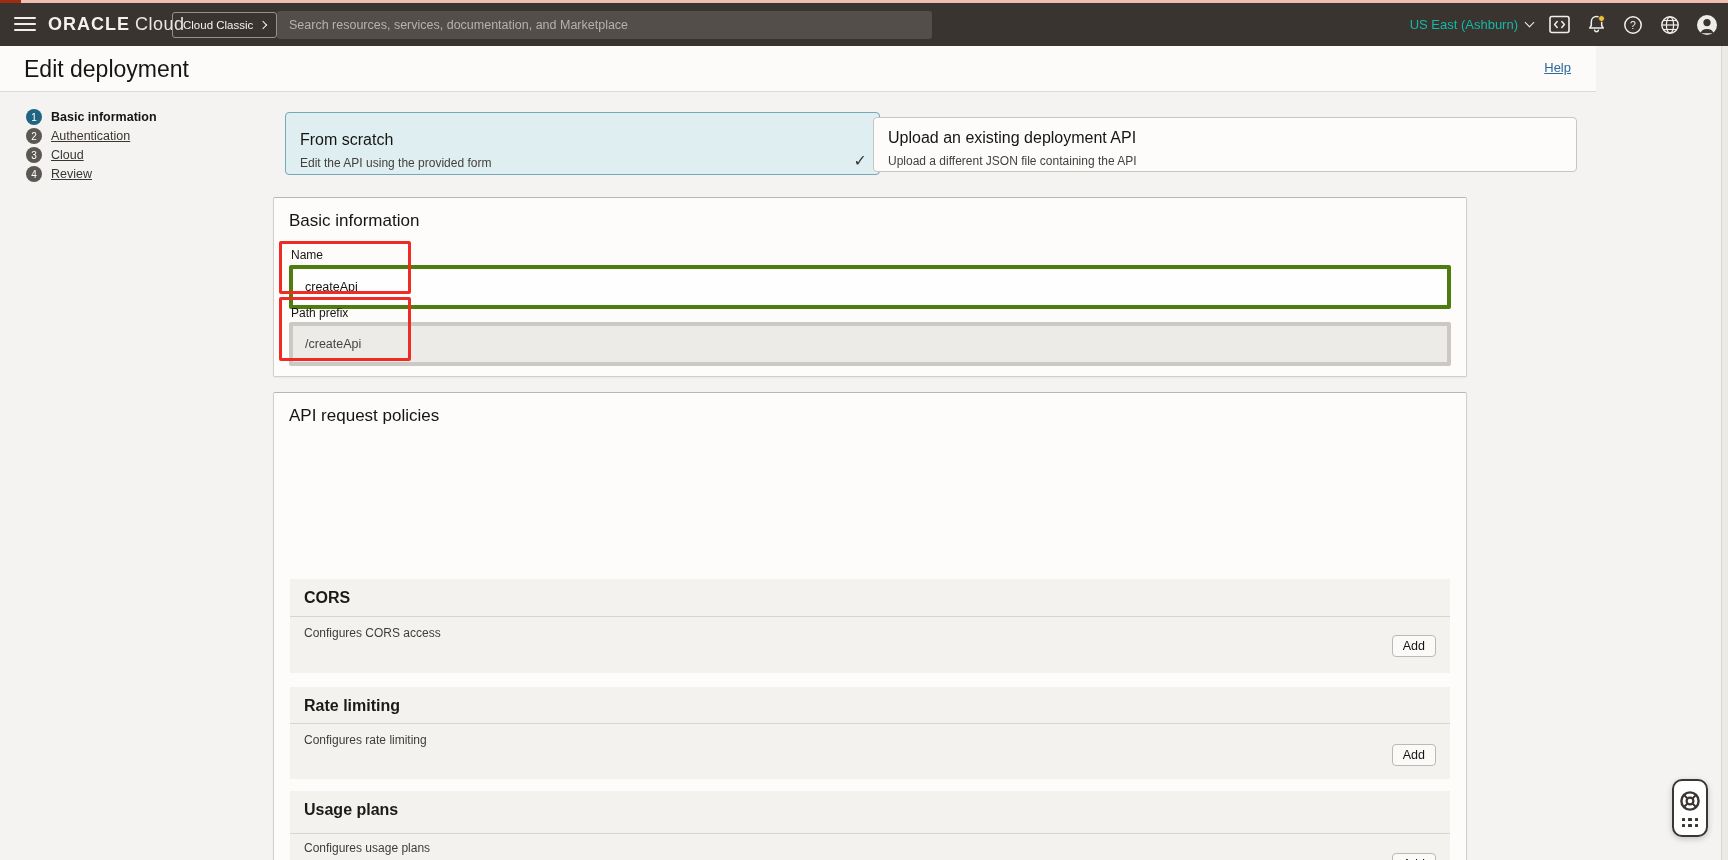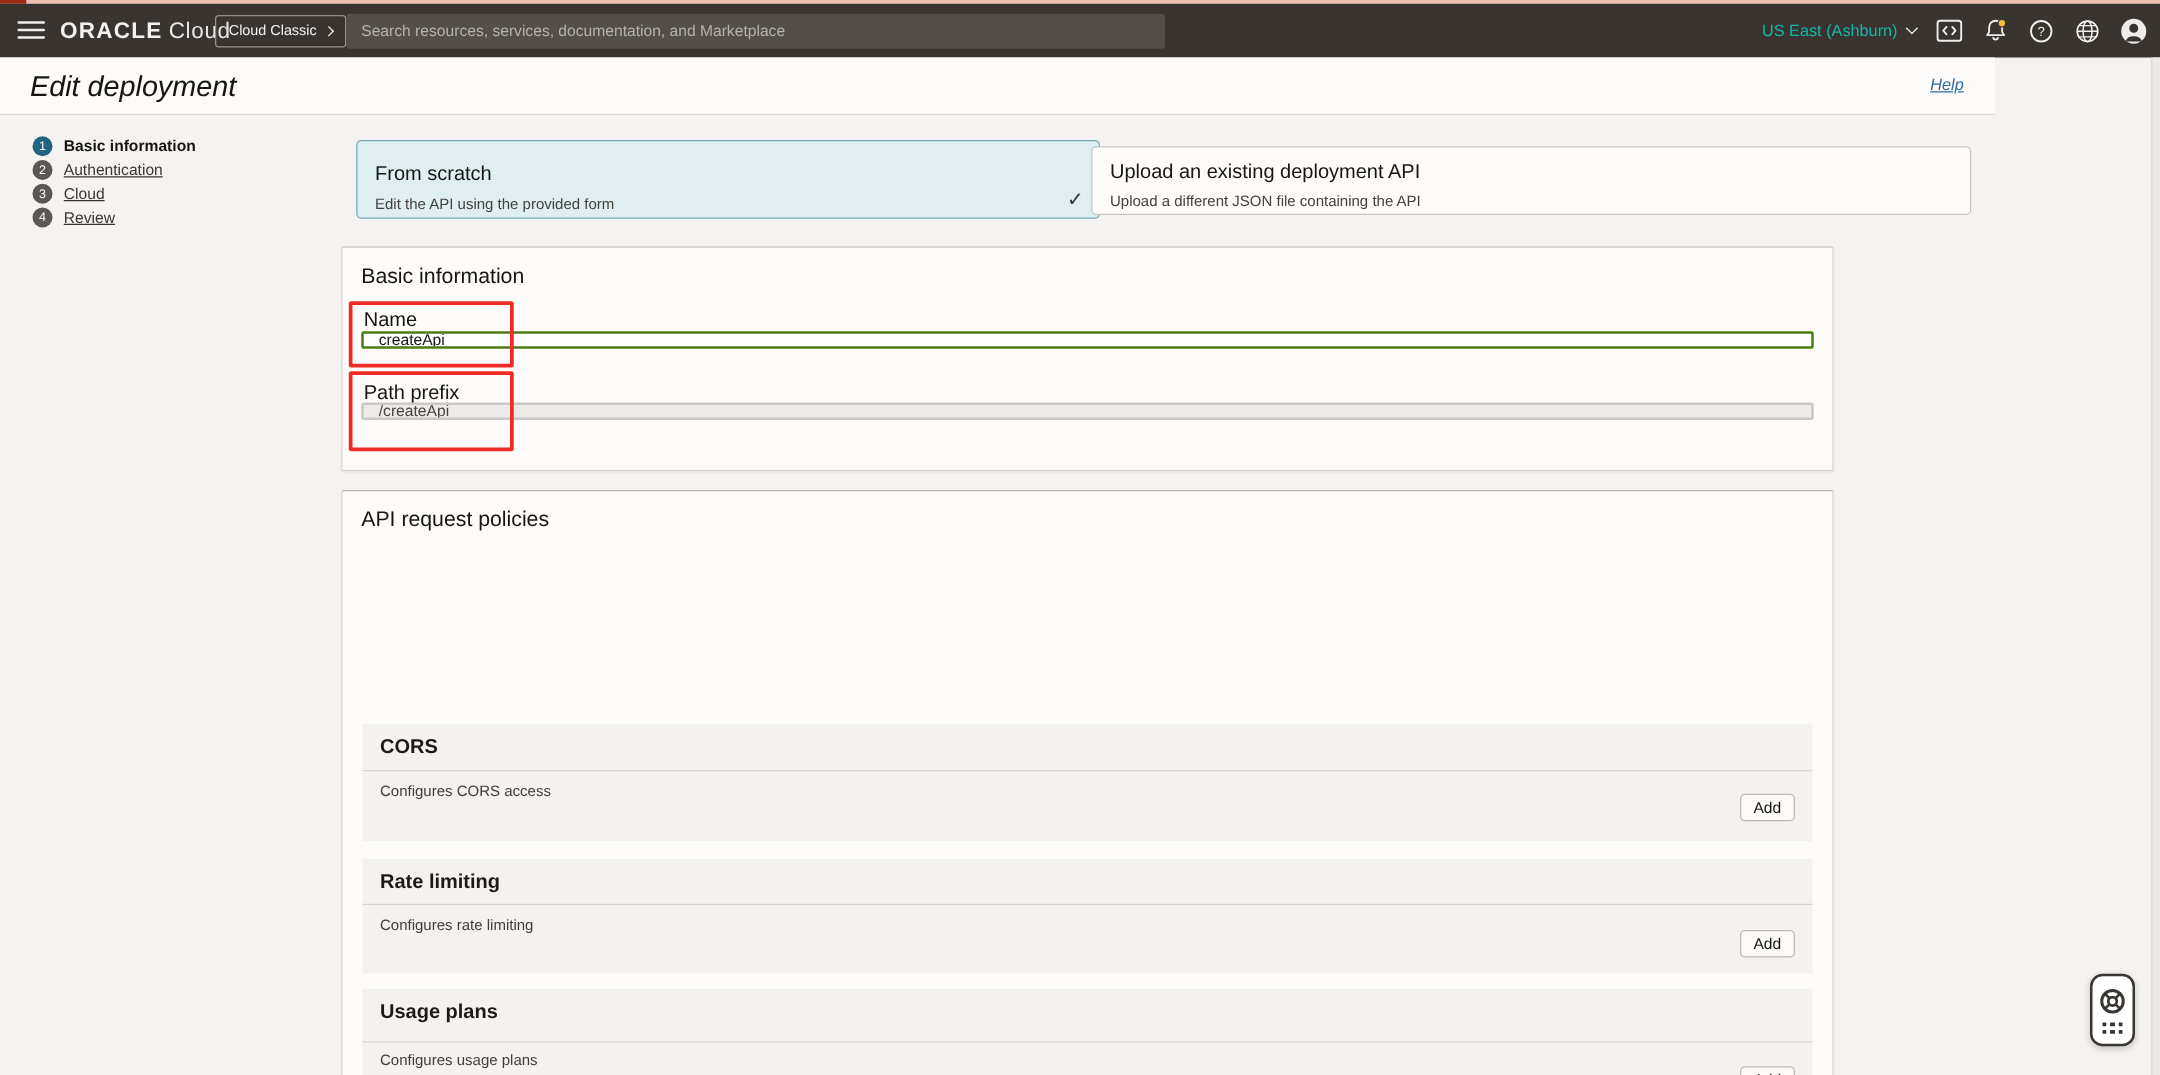--- a/index.html
+++ b/index.html
@@ -23,21 +23,21 @@
   .chev-r { width:6px; height:6px; border-top:1.5px solid #f4f2f0; border-right:1.5px solid #f4f2f0; transform:rotate(45deg); }
   .search { position:absolute; left:277px; top:8px; width:655px; height:28px; background:#534e49; border:none; border-radius:3px;
             color:#e8e5e2; font-size:12.5px; padding:0 12px; font-family:"Liberation Sans",sans-serif; }
   .search::placeholder { color:#b5b1ac; }
   .tb-right { position:absolute; right:10px; top:0; height:43px; display:flex; align-items:center; gap:15px; }
   .region { display:flex; align-items:center; gap:8px; font-size:13px; color:#14b8a6; cursor:pointer; }
   .chev-d { width:7px; height:7px; border-right:1.5px solid #f4f2f0; border-bottom:1.5px solid #f4f2f0; transform:rotate(45deg); margin-top:-4px; }
   .tb-icon { width:22px; height:22px; display:flex; align-items:center; justify-content:center; cursor:pointer; }
 
   
-  .page-header { position:absolute; left:0; top:46px; width:1596px; height:46px; background:#fcfbfa; border-bottom:1px solid #dcd9d5;font-style:italic; }
+  .page-header { position:absolute; left:0; top:46px; width:1596px; height:46px; background:#fcfbfa; border-bottom:1px solid #dcd9d5; }
   .page-title { position:absolute; left:24px; top:10px; font-size:23px; color:#161513; }
   .help-link { position:absolute; right:25px; top:14px; font-size:13px; color:#2b6a9e; text-decoration:underline; cursor:pointer; }
 
   
   .wizard { position:absolute; left:26px; top:109px; }
   .wstep { display:flex; align-items:center; gap:9px; margin-bottom:3px; height:16px; cursor:pointer; }
   .wnum { width:16px; height:16px; border-radius:50%; background:#5b5752; color:#fff; font-size:10px; display:flex; align-items:center; justify-content:center; flex:0 0 16px; }
   .wstep.active .wnum { background:#1f6582; }
   .wlabel { font-size:12.5px; color:#3a3632; text-decoration:underline; }
   .wstep.active .wlabel { font-weight:bold; color:#161513; text-decoration:none; }
@@ -53,22 +53,22 @@
   .up-desc  { position:absolute; left:14px; top:36px; font-size:12px; color:#44413d; }
   .sc-check { position:absolute; right:12px; bottom:4px; font-size:16px; color:#3a3632; }
 
   
   .panel { position:absolute; left:273px; width:1194px; background:#fdfcfb; border:1px solid #d2cec9;
            border-top-color:#b9b5af; border-radius:2px; box-shadow:0 1px 2px rgba(0,0,0,.05); }
   .panel-title { position:absolute; left:15px; top:13px; font-size:17px; color:#161513; }
 
   
   #basic-panel { top:197px; height:180px; }
-  .field-label { position:absolute; left:17px; font-size:16px; color:#161513; }
-  .text-input { position:absolute; left:15px; width:1162px; height:14px; border:2px solid #4d7c0f; border-radius:2px;
+  .field-label { position:absolute; left:17px; font-size:12px; color:#161513; }
+  .text-input { position:absolute; left:15px; width:1162px; height:44px; border:4px solid #4d7c0f; border-radius:2px;
                 background:#fefefe; font-size:12.5px; color:#161513; padding:0 12px; font-family:"Liberation Sans",sans-serif; }
   .text-input[disabled] { background:#edebe8; border-color:#ccc8c3; color:#47443f; }
   .red-box { position:absolute; border:3px solid #ee2b24; border-radius:2px; pointer-events:none; z-index:5; }
 
   
   #policies-panel { top:392px; height:480px; }
   .psection { position:absolute; left:16px; right:16px; background:#f4f2ef; }
   .ps-title { position:absolute; left:14px; top:10px; font-size:16px; font-weight:bold; color:#1b1a18; }
   .ps-divider { position:absolute; left:0; right:0; height:1px; background:#d8d5d0; }
   .ps-desc { position:absolute; left:14px; font-size:12px; color:#403d39; }

